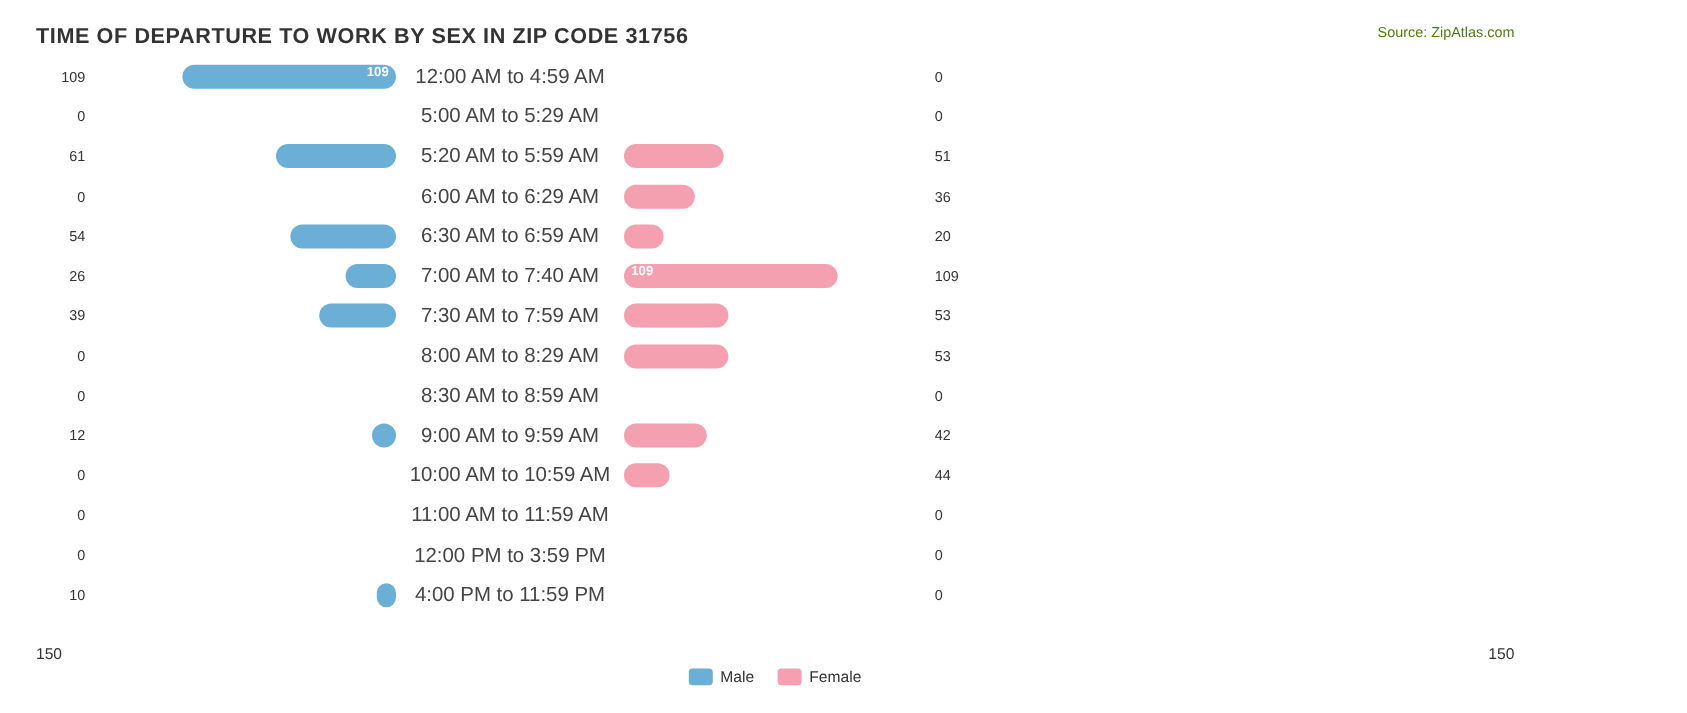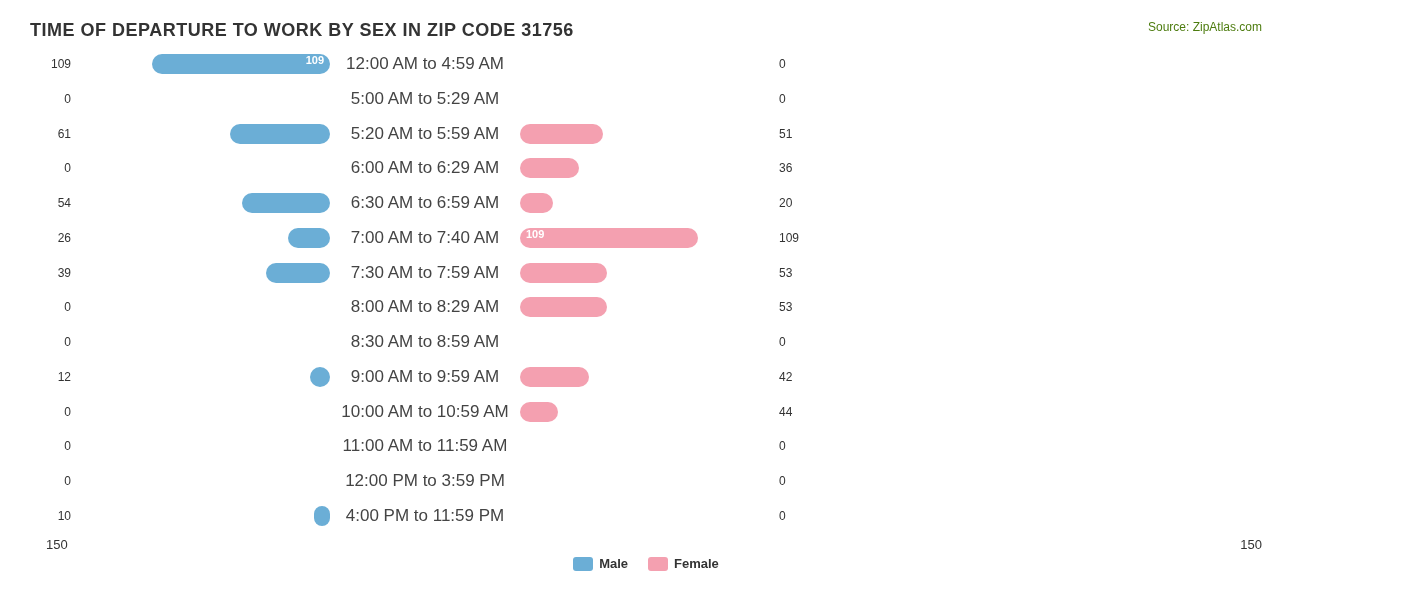--- a/index.html
+++ b/index.html
@@ -41,33 +41,33 @@
       align-items: center;
       gap: 20px;
       margin-top: 4px;
     }
     .legend-item {
       display: flex;
       align-items: center;
       gap: 6px;
       font-size: 13px;
       color: #333;
-      font-weight: bold;
     }
     .legend-swatch {
       width: 20px;
       height: 14px;
       border-radius: 3px;
     }
     
     .chart-inner {
       display: flex;
       flex-direction: column;
       width: 100%;
       height: calc(100% - 0px);
+      gap: 20px;
     }
     .chart-rows {
       flex: 1;
       display: flex;
       flex-direction: column;
       justify-content: space-between;
       padding: 4px 0;
     }
     .row-wrapper {
       display: flex;
@@ -145,21 +145,20 @@
     .bottom-area {
       display: flex;
       flex-direction: column;
       align-items: stretch;
     }
     .axis-row {
       display: flex;
       justify-content: space-between;
       padding: 0 0px;
       margin-top: 4px;
-      margin-left: 16px;
     }
   </style>
 </head>
 <body>
 
 <div class="chart-container">
   <div class="chart-title">TIME OF DEPARTURE TO WORK BY SEX IN ZIP CODE 31756</div>
   <div class="source-text">Source: ZipAtlas.com</div>
 
   <div class="chart-inner">

